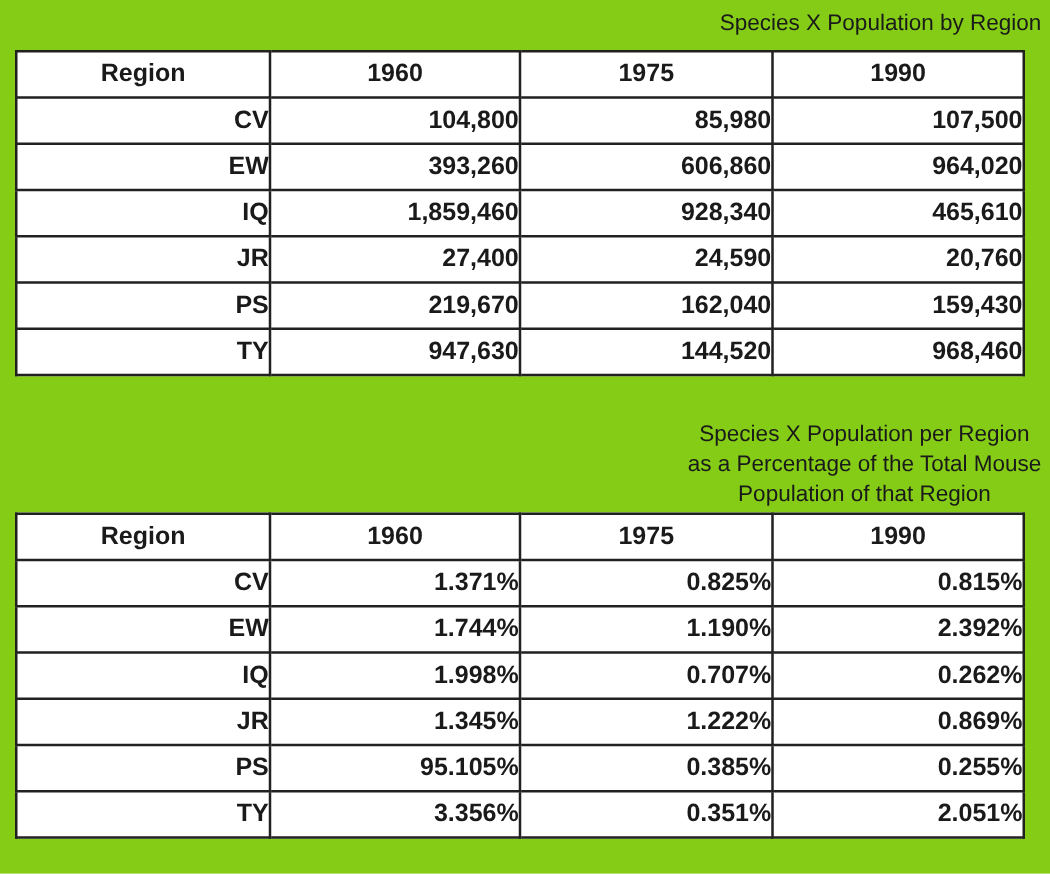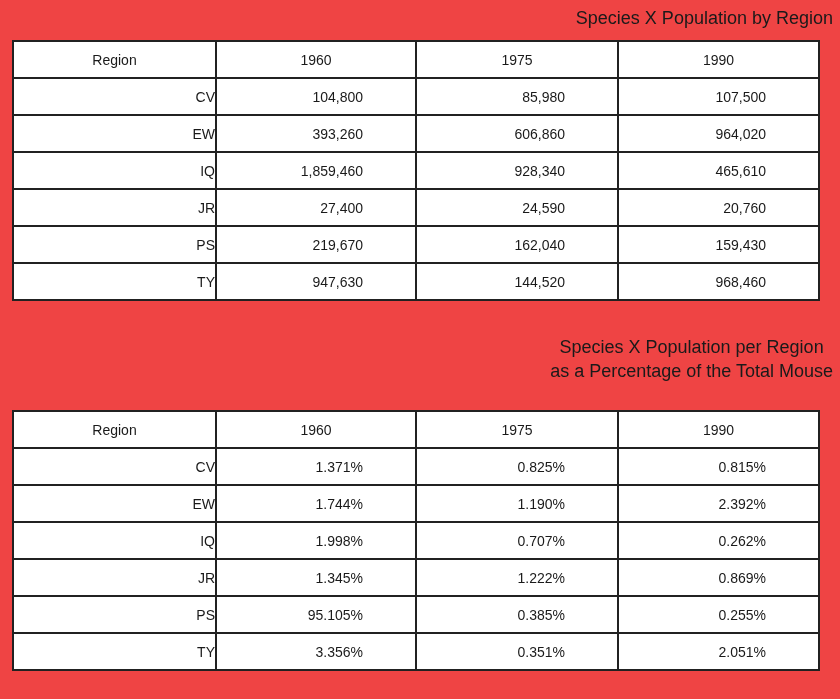--- a/index.html
+++ b/index.html
@@ -4,21 +4,21 @@
 <style>
   html, body {
     margin: 0;
     padding: 0;
     background: #ffffff;
   }
   .page {
     position: relative;
     width: 840px;
     height: 699px;
-    background: #ef4444;
+    background: #84cc16;
     font-family: "Liberation Sans", "DejaVu Sans", sans-serif;
     color: #1a1a1a;
     overflow: hidden;
   }
   .tbl-title {
     position: absolute;
     right: 7px;
     text-align: right;
     font-size: 18px;
     line-height: 24px;
@@ -36,32 +36,31 @@
     width: 806px;
     background: #ffffff;
   }
   #table-0 { top: 40px; }
   #table-1 { top: 410px; }
 
   table.pop th,
   table.pop td {
     border: 2px solid #212121;
     height: 35px;
-    font-size: 14px;
-    font-weight: 400;
+    font-size: 20px;
+    font-weight: 700;
     padding: 0;
     color: #1a1a1a;
     overflow: hidden;
     white-space: nowrap;
   }
   table.pop th { text-align: center; }
   table.pop td.region { text-align: right; }
   table.pop td.num {
     text-align: right;
-    padding-right: 52px;
   }
   col.c-region { width: 203px; }
   col.c-1960   { width: 200px; }
   col.c-1975   { width: 202px; }
   col.c-1990   { width: 201px; }
 </style>
 </head>
 <body>
 
 <div class="page">
@@ -121,20 +120,21 @@
           <td class="num">947,630</td>
           <td class="num">144,520</td>
           <td class="num">968,460</td>
         </tr>
       </tbody>
   </table>
 
   <div id="title-1" class="tbl-title">
       <div>Species X Population per Region</div>
       <div>as a Percentage of the Total Mouse</div>
+      <div>Population of that Region</div>
     </div>
 
   <table id="table-1" class="pop">
     <colgroup>
       <col class="c-region">
         <col class="c-1960">
         <col class="c-1975">
         <col class="c-1990">
     </colgroup>
     <thead>

